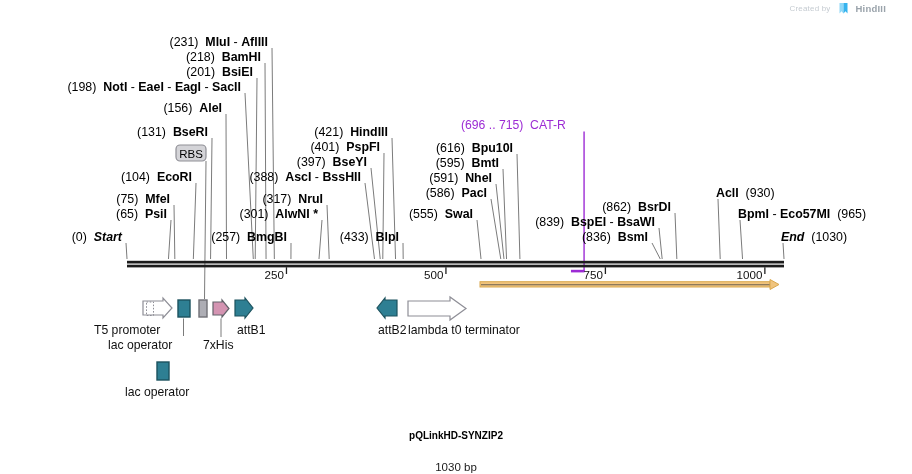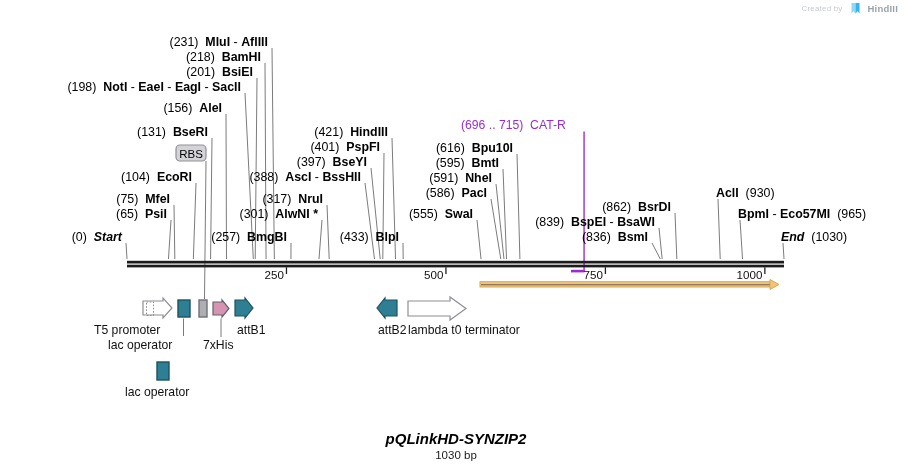--- a/index.html
+++ b/index.html
@@ -1,24 +1,24 @@
 <!DOCTYPE html>
 <html><head>
 <meta charset="utf-8">
 <style>
   html,body{margin:0;padding:0;background:#ffffff;}
   .stage{position:relative;width:912px;height:474px;background:#fff;overflow:hidden;
          font-family:"Liberation Sans",sans-serif;}
-  .watermark{position:absolute;top:3px;right:14px;display:flex;align-items:center;gap:8px;}
+  .watermark{position:absolute;top:3px;right:26px;display:flex;align-items:center;gap:8px;}
   .wm-created{font-size:8px;color:#c5cbd1;letter-spacing:.2px;}
   .wm-brand{font-size:9.5px;color:#9aa3ab;font-weight:bold;letter-spacing:.2px;}
   .wm-icon{display:block;}
   .title-block{position:absolute;left:0;width:912px;top:430px;text-align:center;}
-  .plasmid-title{font-size:15px;font-weight:bold;color:#000;font-style:italic;}
-  .plasmid-length{font-size:11.5px;color:#1a1a1a;margin-top:2px;}
+  .plasmid-title{font-size:10px;font-weight:bold;color:#000;}
+  .plasmid-length{font-size:11.5px;color:#1a1a1a;margin-top:20px;}
   
   text{font-family:"Liberation Sans",sans-serif;}
   .site{font-size:12.4px;fill:#000000;}
   .site .b{font-weight:bold;}
   .site.term .b{font-weight:bold;font-style:italic;}
   .flabel{font-size:12.2px;fill:#111111;}
   .tickl{font-size:11.6px;fill:#111111;}
   .catr{font-size:12.2px;}
   .badge-text{font-size:11.5px;fill:#000;}
 </style>

